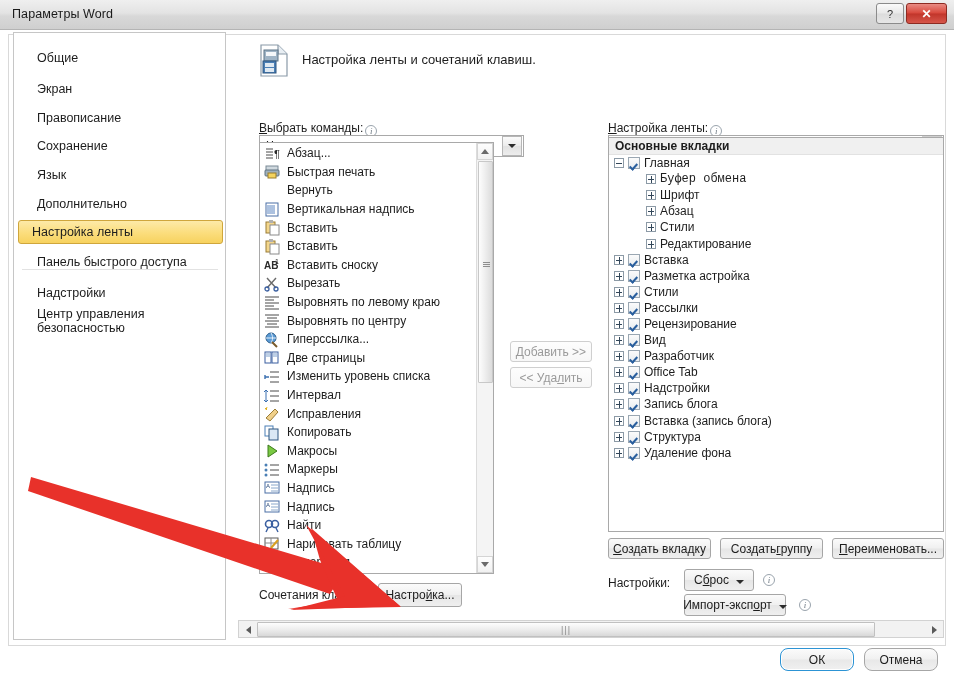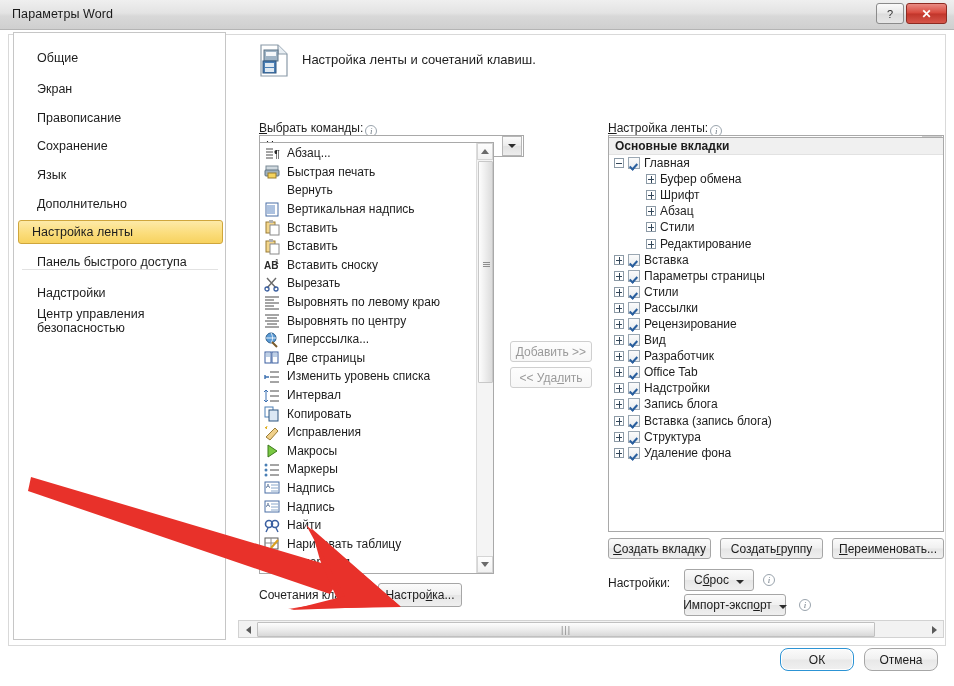--- a/index.html
+++ b/index.html
@@ -442,31 +442,31 @@
         <div class="cmd-row">
           <span class="cmd-ico"><svg width="16" height="16" viewBox="0 0 16 16">
               <path d="M6 3h9M6 8h9M6 13h9" stroke="#4a4a4a"></path>
               <path d="M2 2v12M0 4l2-2 2 2M0 12l2 2 2-2" stroke="#3a6fb0" fill="none"></path>
             </svg></span>
           <span class="cmd-name">Интервал</span>
           <span class="submark" style="right: -14px;"></span>
         </div>
         <div class="cmd-row">
           <span class="cmd-ico"><svg width="16" height="16" viewBox="0 0 16 16">
+              <path d="M2 12 L11 3 l3 3 L6 15 z" fill="#f0d08a" stroke="#9a7c36"></path>
+              <path d="M1 2l2 2M3 1l-1 3" stroke="#e0b020"></path>
+            </svg></span>
+          <span class="cmd-name">Исправления</span>
+        </div>
+        <div class="cmd-row">
+          <span class="cmd-ico"><svg width="16" height="16" viewBox="0 0 16 16">
               <rect x="1" y="1" width="8" height="10" fill="#fff" stroke="#4a7fb5"></rect>
               <rect x="5" y="4" width="9" height="11" fill="#dbe8f5" stroke="#2e5680"></rect>
             </svg></span>
           <span class="cmd-name">Копировать</span>
-        </div>
-        <div class="cmd-row">
-          <span class="cmd-ico"><svg width="16" height="16" viewBox="0 0 16 16">
-              <path d="M2 12 L11 3 l3 3 L6 15 z" fill="#f0d08a" stroke="#9a7c36"></path>
-              <path d="M1 2l2 2M3 1l-1 3" stroke="#e0b020"></path>
-            </svg></span>
-          <span class="cmd-name">Исправления</span>
         </div>
         <div class="cmd-row">
           <span class="cmd-ico"><svg width="16" height="16" viewBox="0 0 16 16">
               <path d="M4 2 L13 8 L4 14 z" fill="#7ac943" stroke="#3c7a1c"></path>
             </svg></span>
           <span class="cmd-name">Макросы</span>
         </div>
         <div class="cmd-row">
           <span class="cmd-ico"><svg width="16" height="16" viewBox="0 0 16 16">
               <circle cx="2" cy="3" r="1.5" fill="#4a7fb5"></circle>
@@ -548,49 +548,49 @@
   </div>
 
   <div class="treebox" style="left:608px; top:137px; width:336px; height:395px;">
     <div class="tree-hdr">Основные вкладки</div>
     <div id="treelist" style="position:relative;">
         <div class="tree-row" style="padding-left: 5px;">
           <span class="expander"></span>
           <span class="chk"></span>
           <span class="tree-label">Главная</span>
         </div>
+        <div class="tree-row" style="padding-left: 37px; font-family: Liberation Mono, monospace;">
+          <span class="expander plus"></span>
+          <span class="tree-label">Буфер обмена</span>
+        </div>
         <div class="tree-row" style="padding-left: 37px;">
           <span class="expander plus"></span>
-          <span class="tree-label">Буфер обмена</span>
+          <span class="tree-label">Шрифт</span>
         </div>
         <div class="tree-row" style="padding-left: 37px;">
           <span class="expander plus"></span>
-          <span class="tree-label">Шрифт</span>
+          <span class="tree-label">Абзац</span>
         </div>
         <div class="tree-row" style="padding-left: 37px;">
           <span class="expander plus"></span>
-          <span class="tree-label">Абзац</span>
+          <span class="tree-label">Стили</span>
         </div>
         <div class="tree-row" style="padding-left: 37px;">
           <span class="expander plus"></span>
-          <span class="tree-label">Стили</span>
-        </div>
-        <div class="tree-row" style="padding-left: 37px;">
-          <span class="expander plus"></span>
           <span class="tree-label">Редактирование</span>
         </div>
         <div class="tree-row" style="padding-left: 5px;">
           <span class="expander plus"></span>
           <span class="chk"></span>
           <span class="tree-label">Вставка</span>
         </div>
         <div class="tree-row" style="padding-left: 5px;">
           <span class="expander plus"></span>
           <span class="chk"></span>
-          <span class="tree-label">Параметры страницы</span>
+          <span class="tree-label">Разметка астройка</span>
         </div>
         <div class="tree-row" style="padding-left: 5px;">
           <span class="expander plus"></span>
           <span class="chk"></span>
           <span class="tree-label">Стили</span>
         </div>
         <div class="tree-row" style="padding-left: 5px;">
           <span class="expander plus"></span>
           <span class="chk"></span>
           <span class="tree-label">Рассылки</span>

